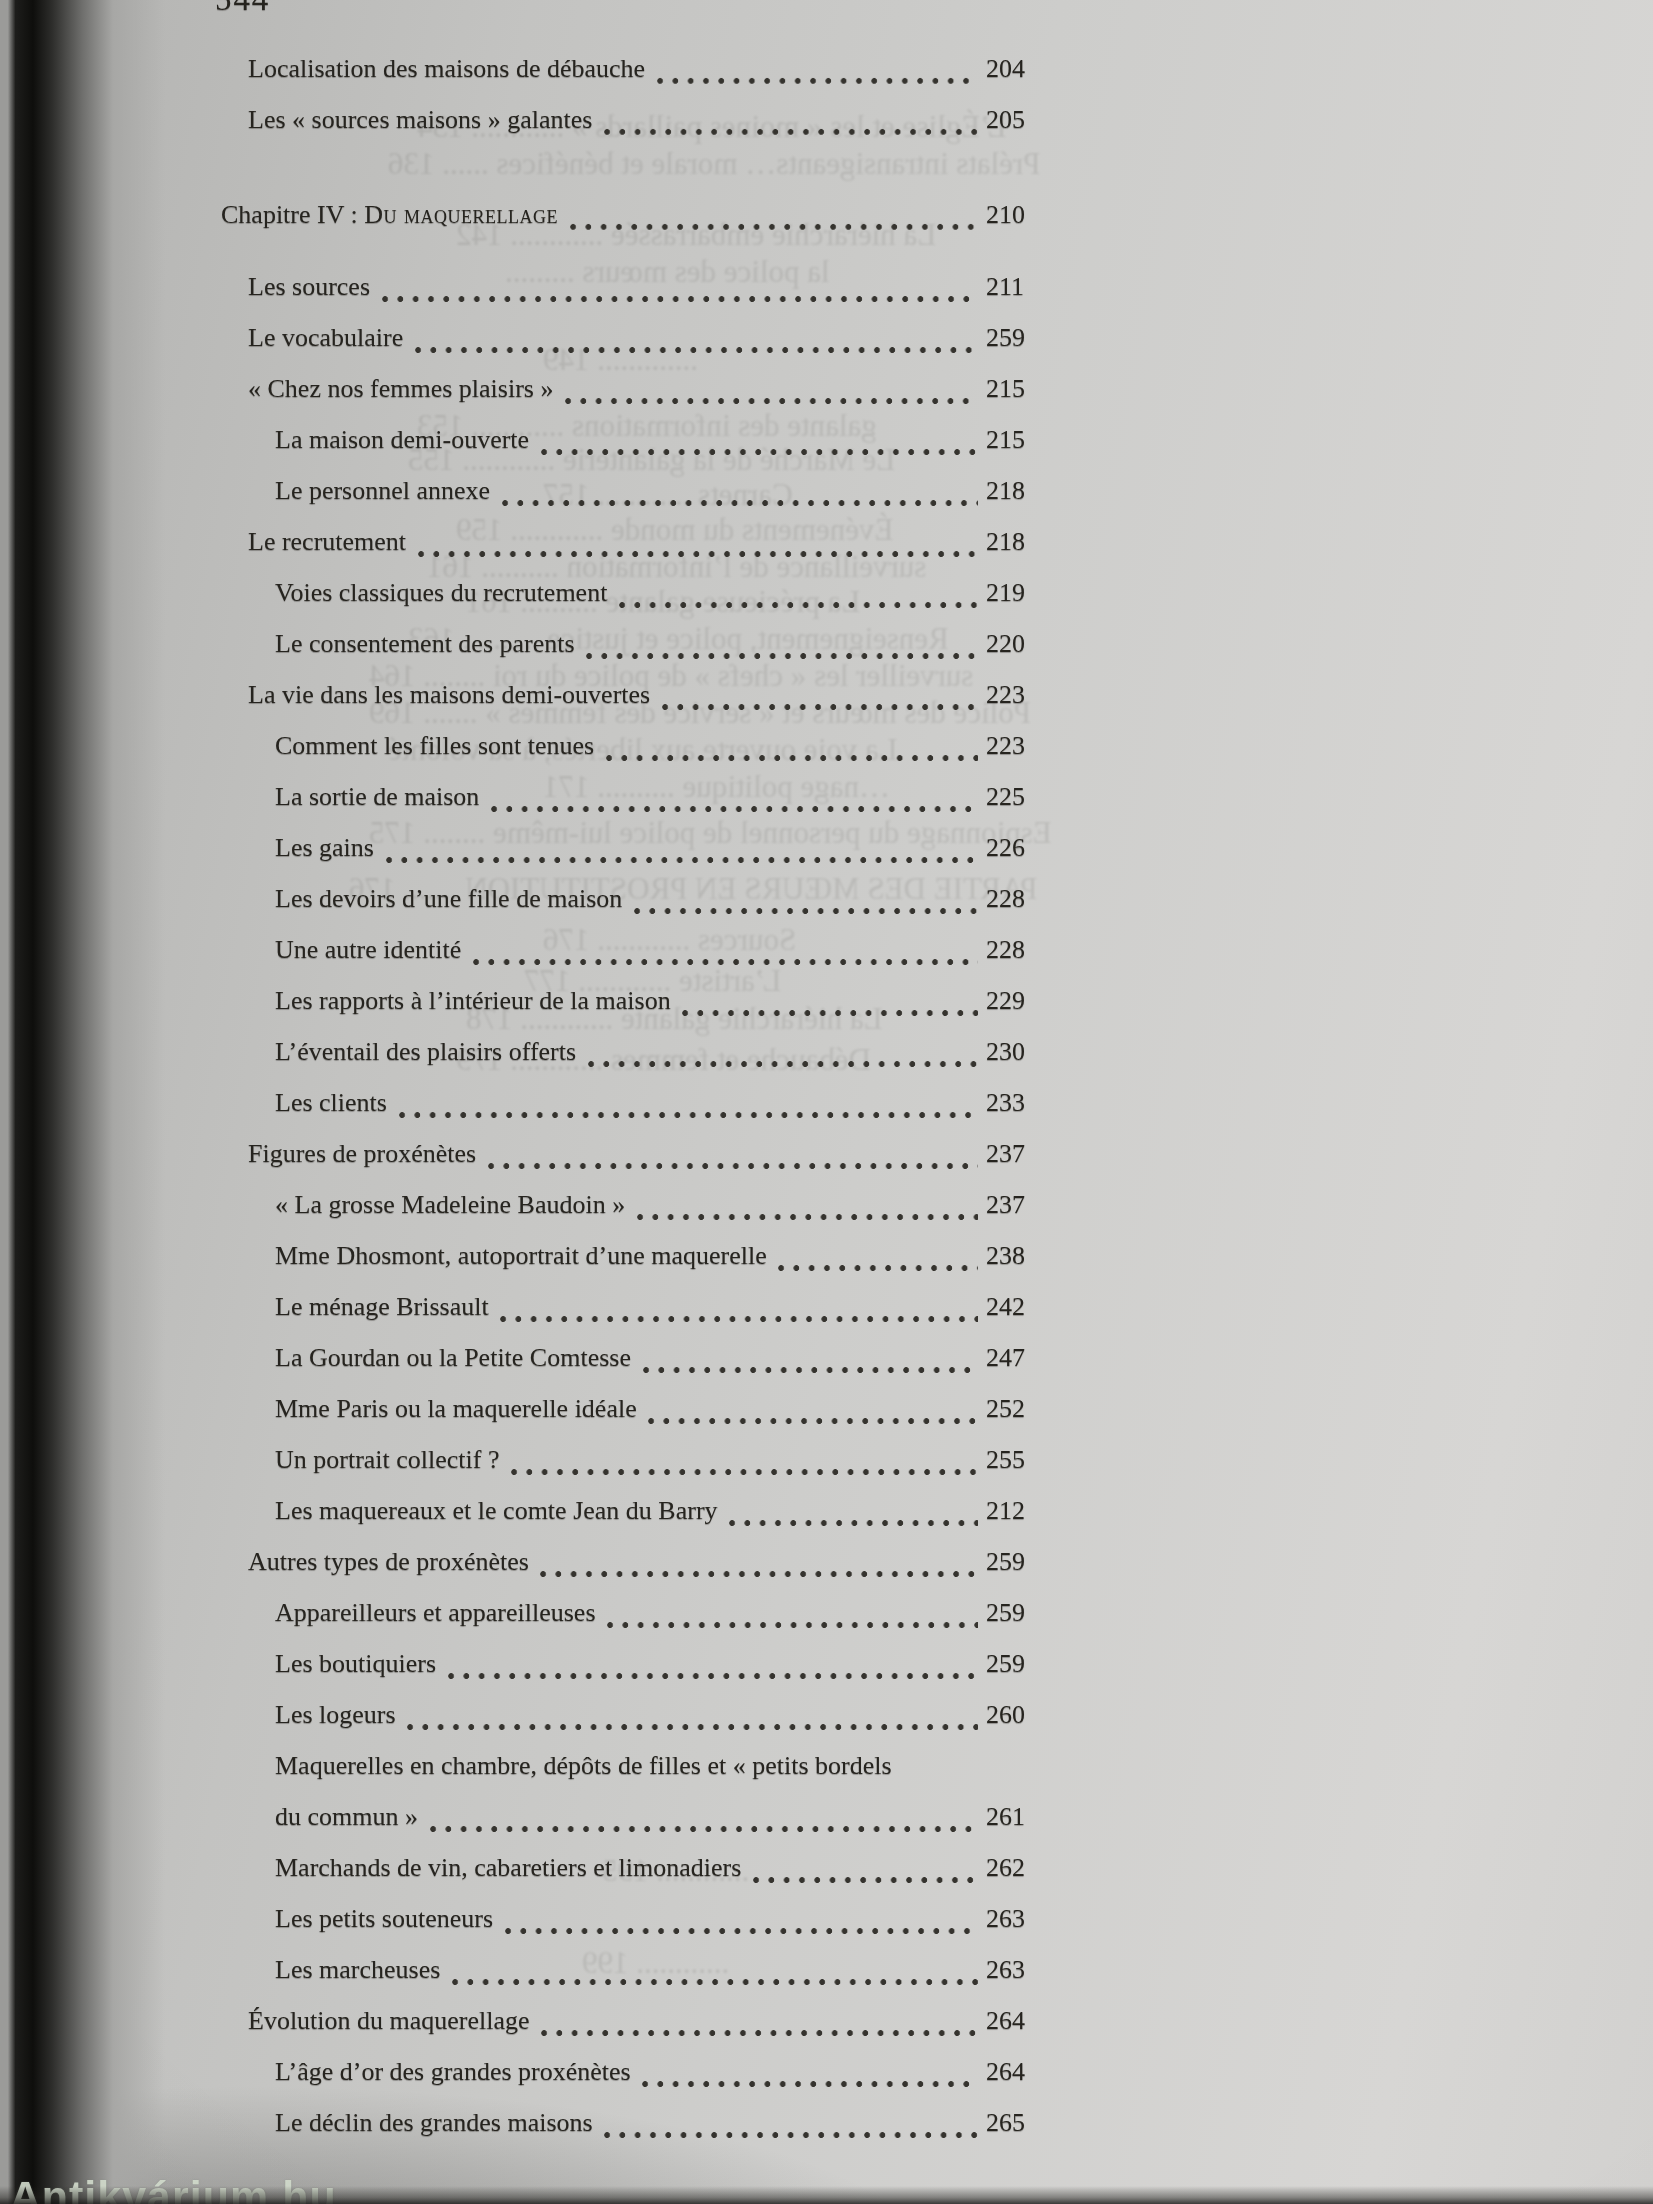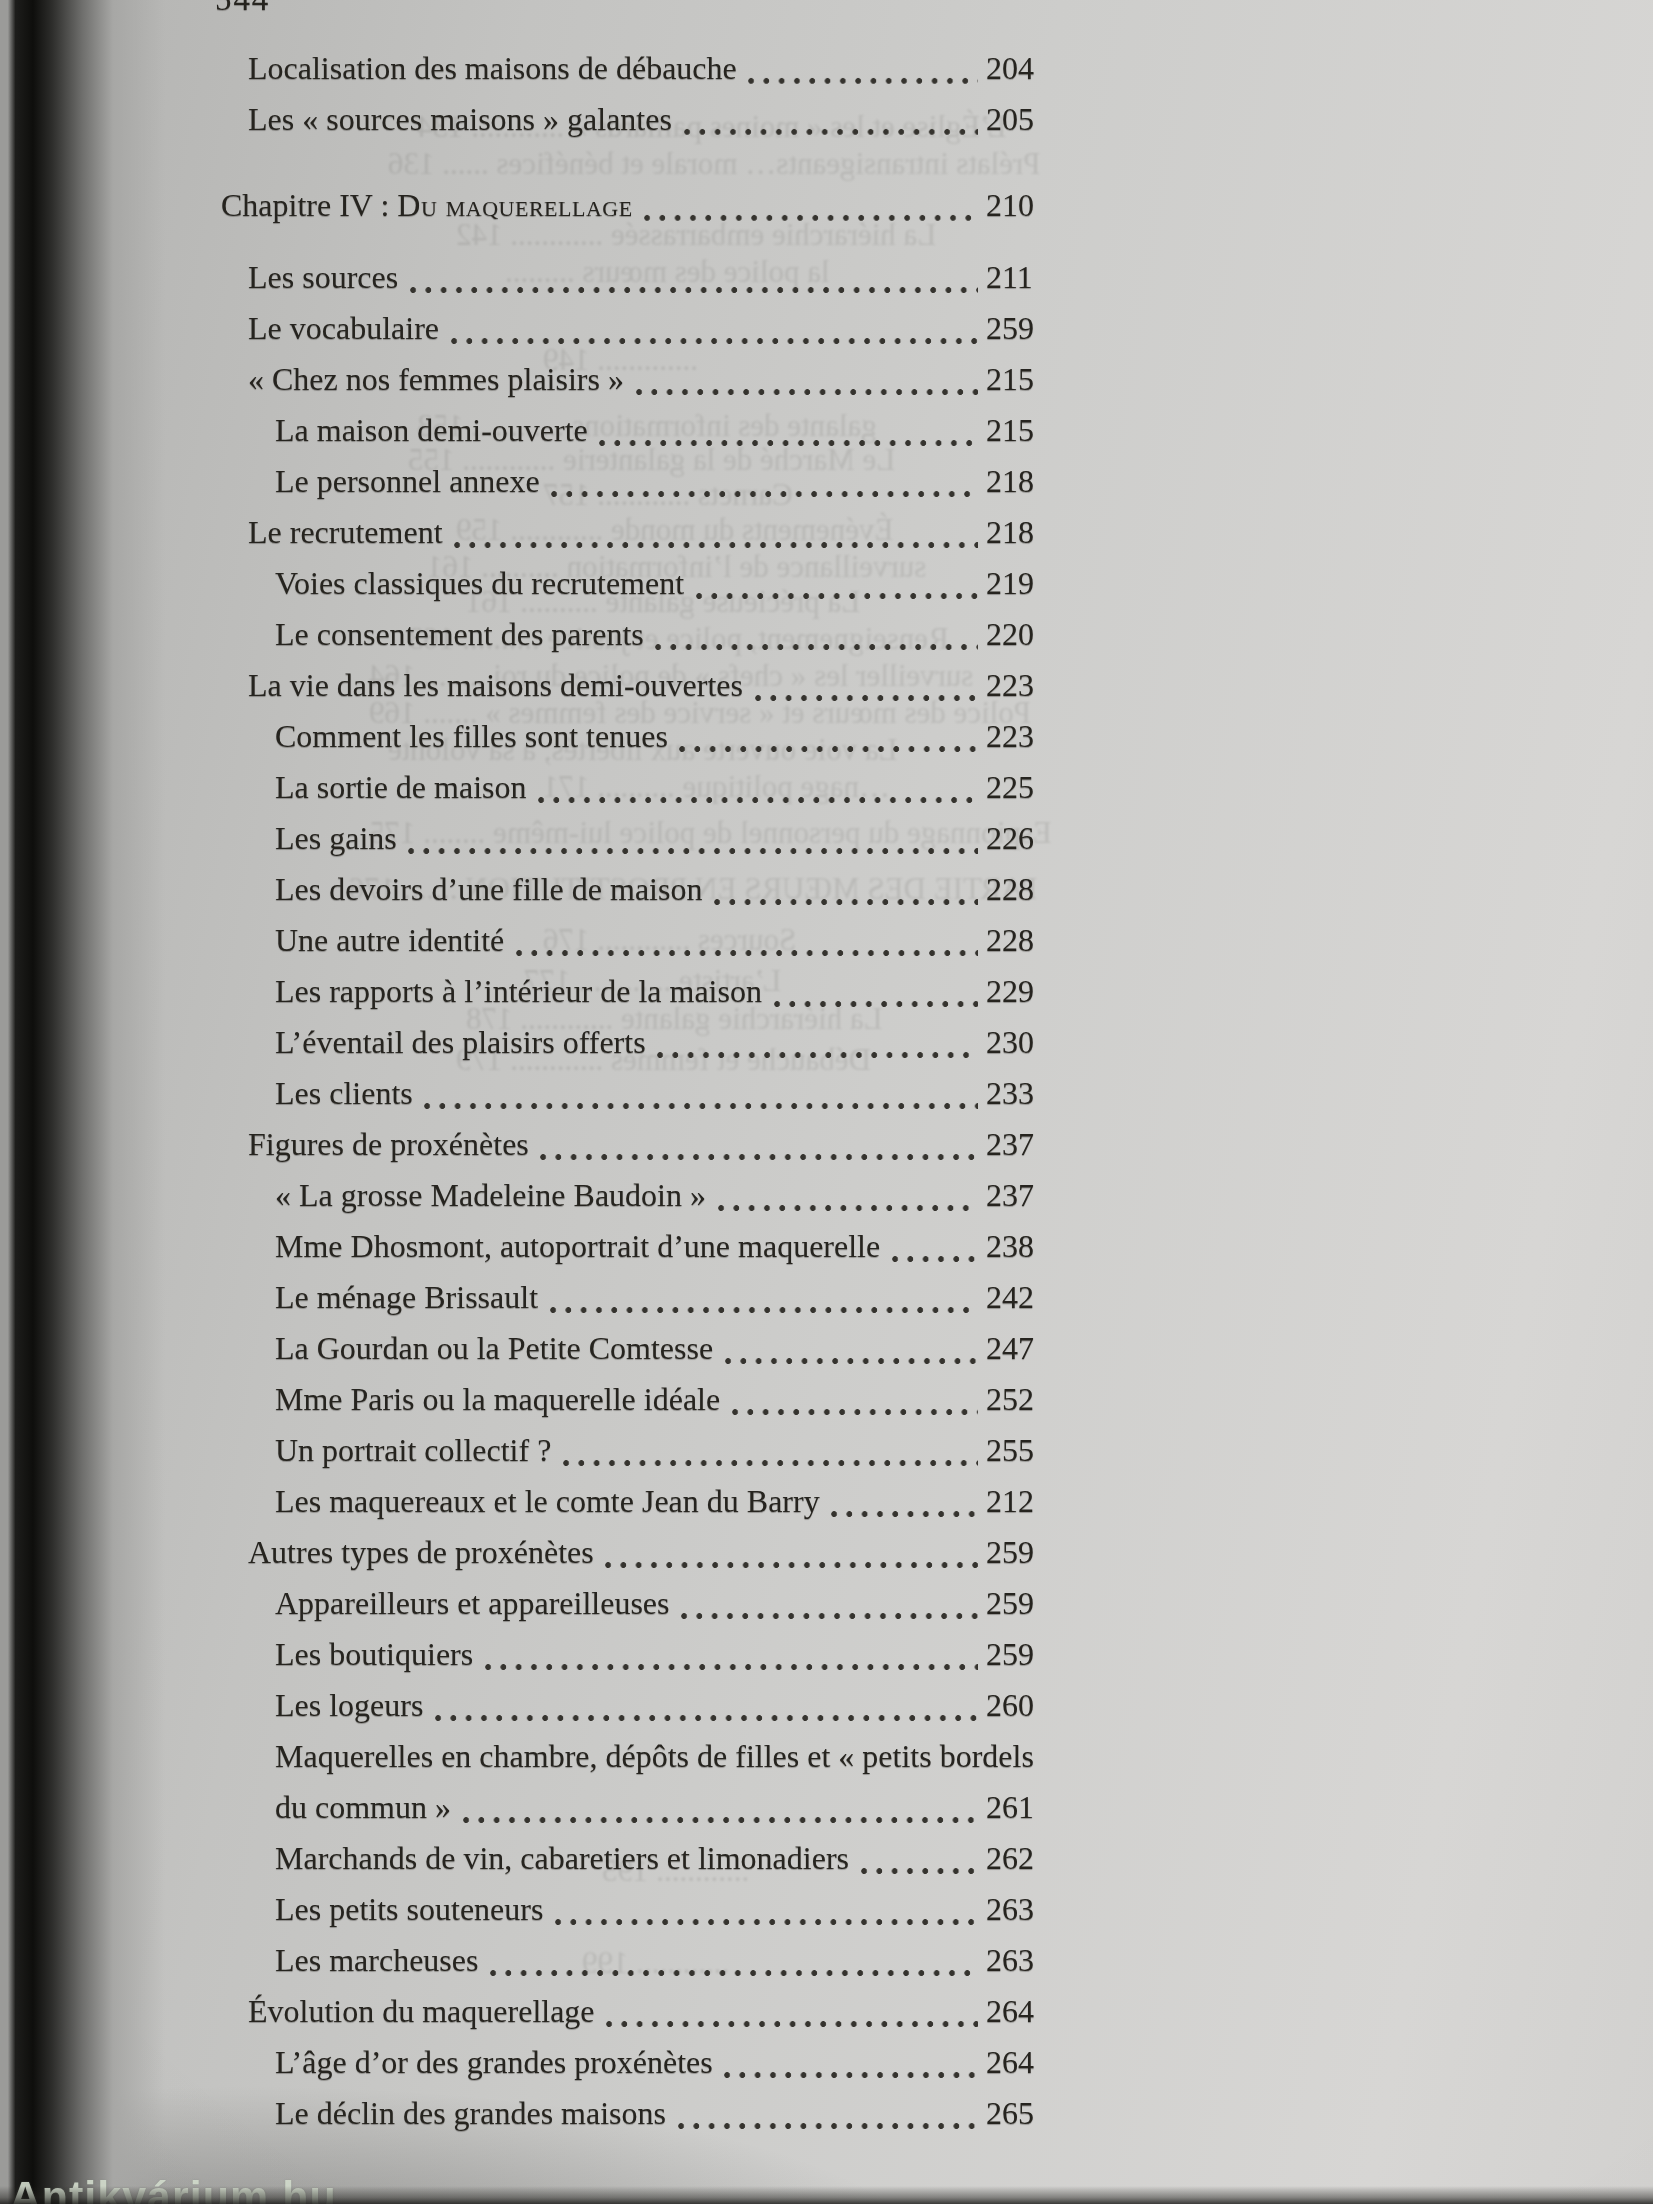--- a/index.html
+++ b/index.html
@@ -29,34 +29,34 @@
     background: linear-gradient(to bottom, rgba(35,34,30,0) 0%, rgba(35,34,30,0.45) 60%, rgba(18,18,16,0.85) 100%);
   }
   #top-num {
     position:absolute; top:-19.4px; left:215px;
     font-size:33px; letter-spacing:1.9px; color:#26241f;
     text-shadow:0 0.5px 0.7px rgba(40,38,34,0.35);
   }
   #toc { position:absolute; left:221px; top:43px; width:827px; }
   .row {
     display:flex; align-items:baseline; height:51px;
-    font-size:32px; line-height:51px; white-space:nowrap;
+    font-size:26px; line-height:51px; white-space:nowrap;
     text-shadow:0 0.5px 0.7px rgba(40,38,34,0.35);
   }
   .row .t { flex:0 0 auto; }
   .row .leader {
     flex:1 1 auto; align-self:flex-end; height:9.7px; margin:0 7.8px 8.7px 11.6px; min-width:19.4px;
     background-image: radial-gradient(circle at 3.1px 4.9px, #35332e 2.5px, rgba(0,0,0,0) 3.2px);
     background-size:15.3px 9.7px; background-repeat:repeat-x;
   }
   .row .pg { flex:0 0 62px; text-align:left; }
   .indent-0 { padding-left:0; }
   .indent-1 { padding-left:27px; }
   .indent-2 { padding-left:54px; }
-  .row.chapter { margin-top:35px; margin-bottom:21.3px; }
+  .row.chapter { margin-top:44px; margin-bottom:21.3px; }
   .sc { font-variant:small-caps; letter-spacing:0.5px; }
   #ghost { position:absolute; inset:0; pointer-events:none; }
   .ghost-line {
     position:absolute; font-size:31px; color:#43413c; opacity:0.13;
     filter:blur(1.3px); transform:scaleX(-1); white-space:nowrap;
   }
   #watermark {
     position:absolute; left:9.7px; top:2172px;
     font-family:"Liberation Sans","DejaVu Sans",sans-serif;
     font-size:43px; font-weight:bold; letter-spacing:1px;

